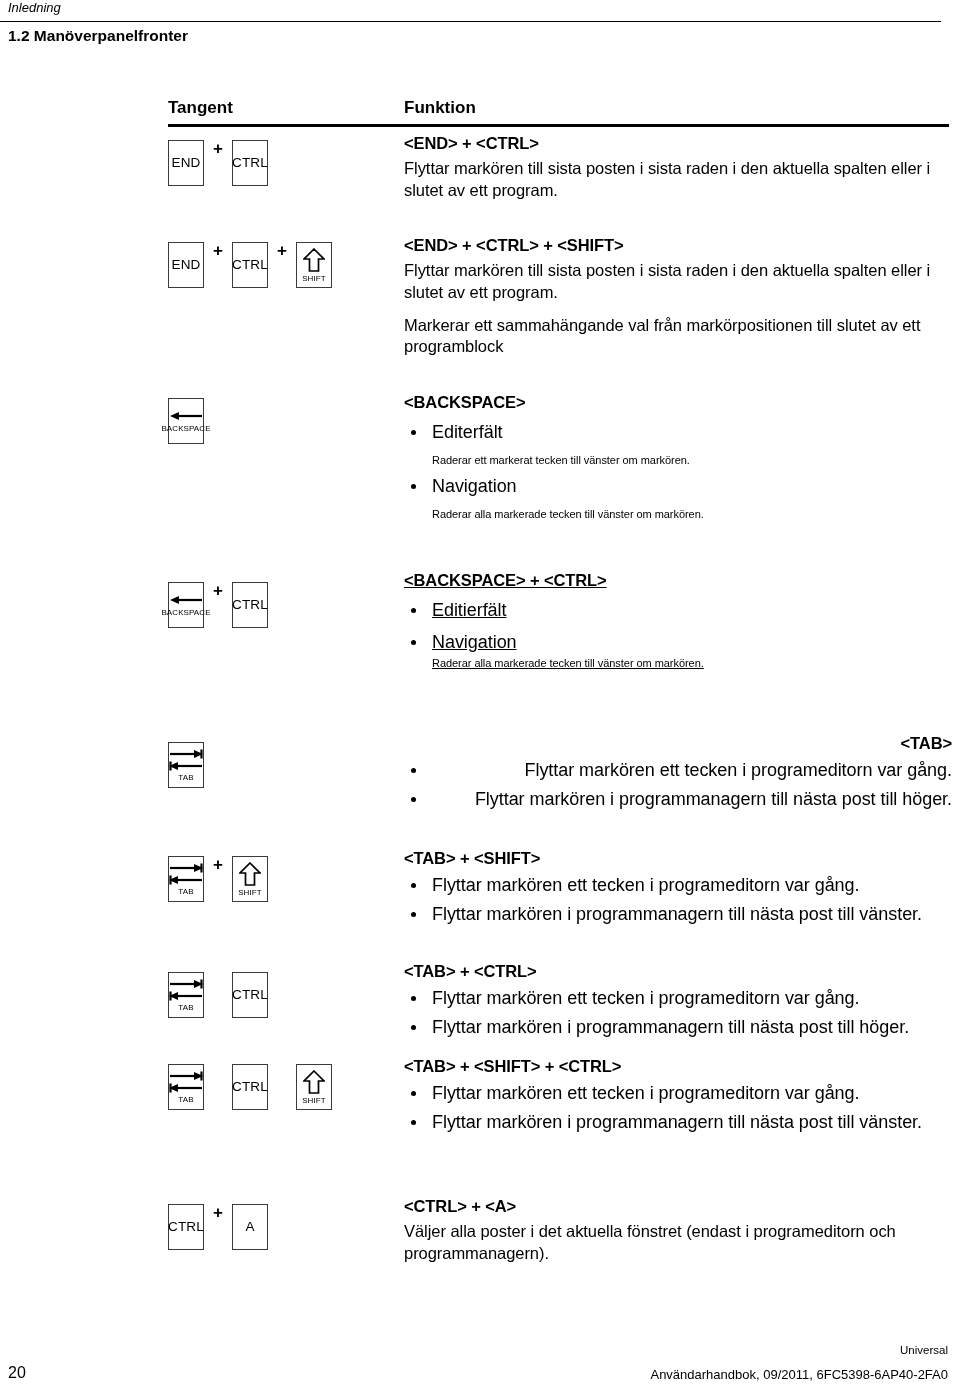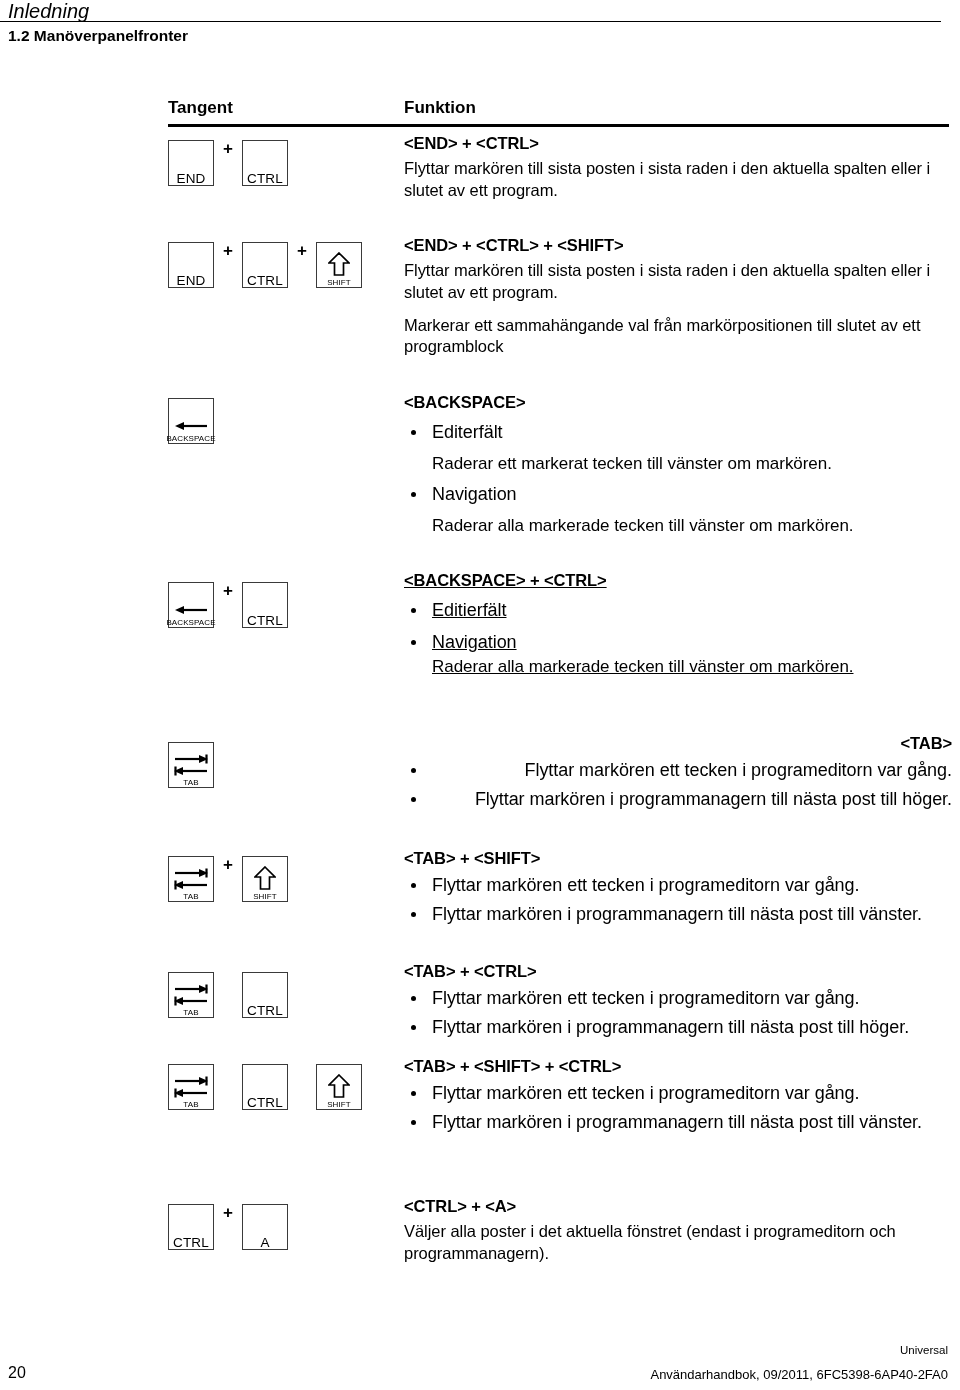--- a/index.html
+++ b/index.html
@@ -18,21 +18,21 @@
 
   
   .page-header {
     position: absolute;
     left: 0; top: 0;
     width: 960px;
   }
   .header-chapter {
     position: absolute;
     left: 8px; top: 0px;
-    font-size: 20px;
+    font-size: 13px;
     font-style: italic;
     letter-spacing: 0px;
     white-space: nowrap;
   }
   .header-rule {
     position: absolute;
     left: 0; top: 21px;
     width: 941px;
     height: 1px;
     background: #000;
@@ -67,29 +67,29 @@
     background: #000;
   }
 
   
   .keyrow {
     position: absolute;
     display: flex;
     align-items: flex-start;
   }
   .key {
-    width: 46px;
+    width: 36px;
     height: 46px;
     border: 1.4px solid #3a3a3a;
     box-sizing: border-box;
     position: relative;
     display: flex;
     flex-direction: column;
     align-items: center;
-    justify-content: flex-end;
+    justify-content: center;
     background: #fff;
     flex: none;
   }
   .key .ktext {
     font-size: 13.5px;
     line-height: 1;
     letter-spacing: .2px;
   }
   .key .ksmall {
     font-size: 8px;
@@ -143,21 +143,21 @@
     content: "";
     position: absolute;
     left: 7px;
     top: 9px;
     width: 5px;
     height: 5px;
     border-radius: 50%;
     background: #000;
   }
   .sub-para {
-    font-size: 17px;
+    font-size: 11px;
     line-height: 1.33;
     padding-left: 28px;
     margin-top: 8px;
     letter-spacing: -.05px;
   }
   .sub-para.tight { margin-top: 1px; }
   .bullet-item.tight { margin-top: 5px; }
 
   
   .footer { position: absolute; left: 0; top: 0; width: 960px; }

